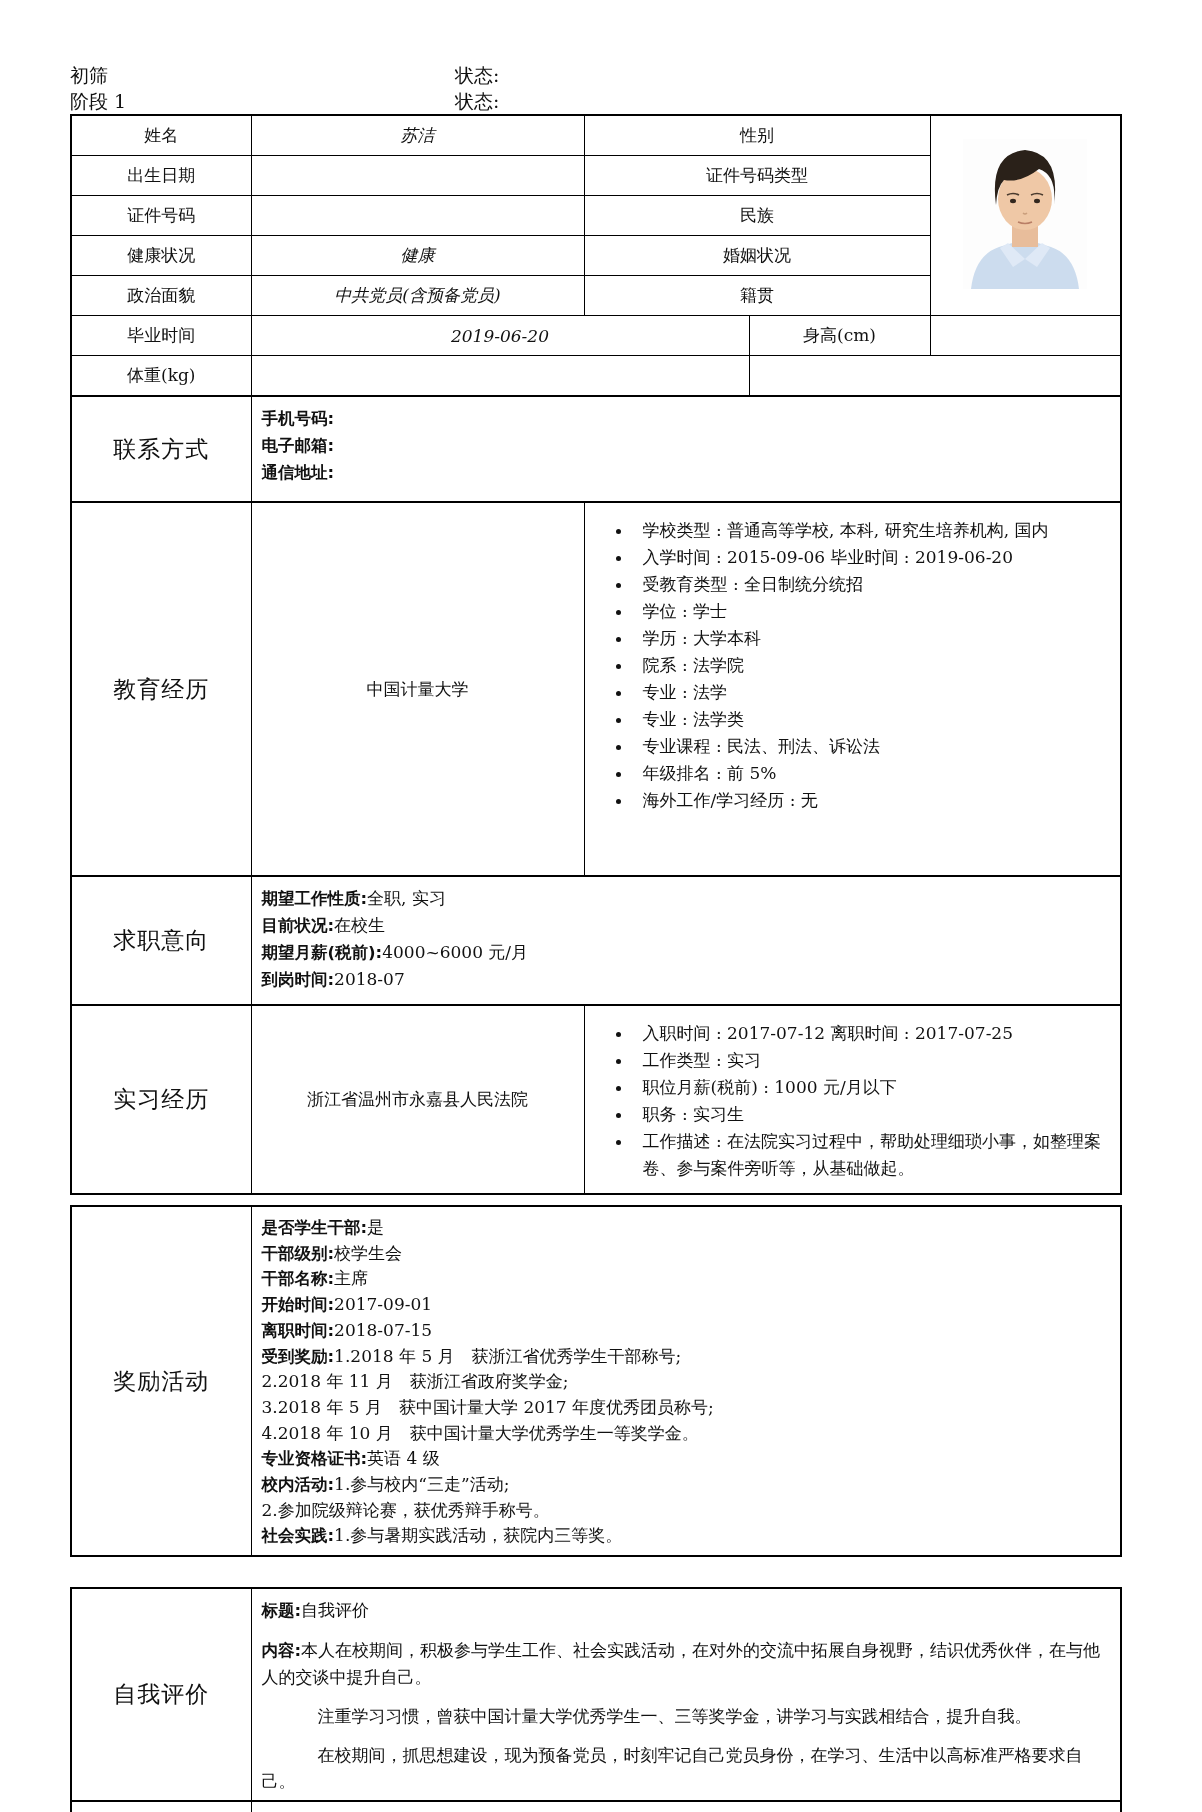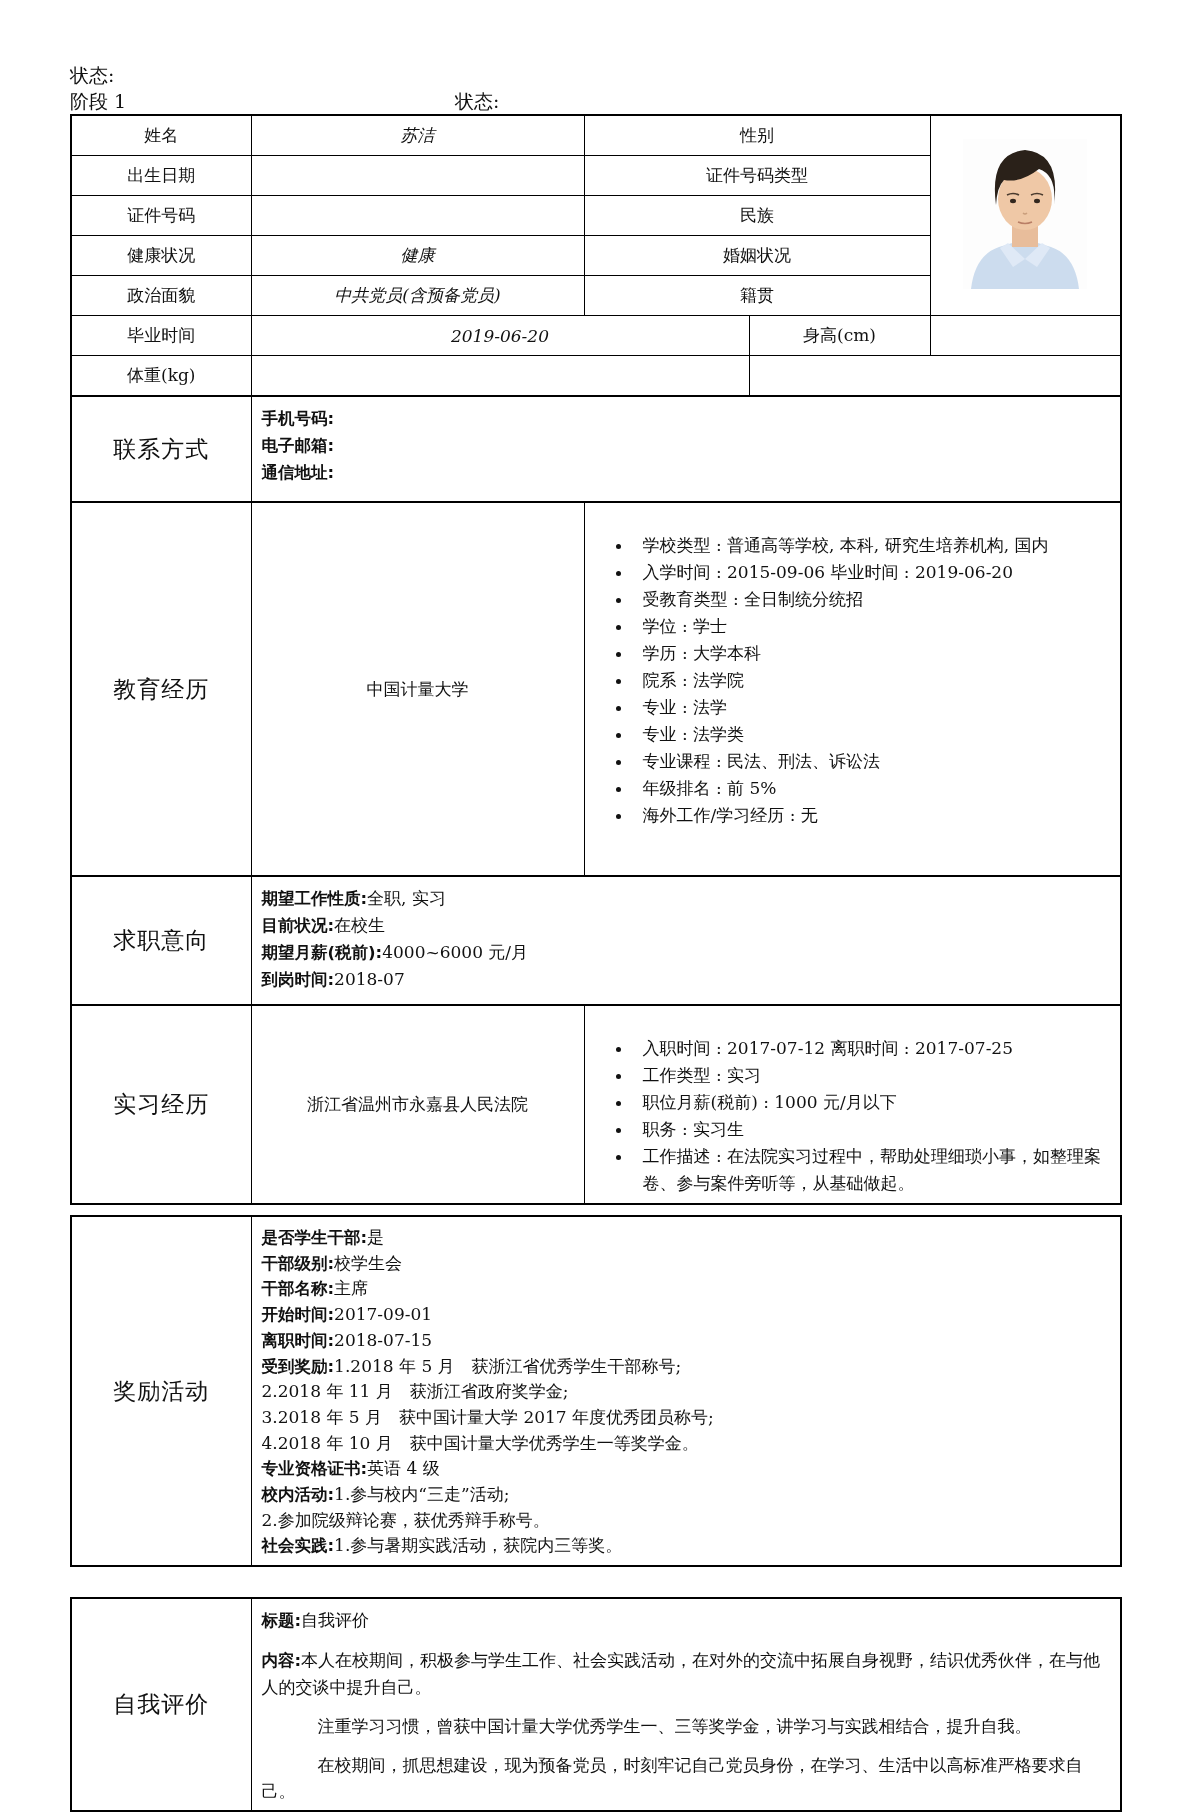--- a/index.html
+++ b/index.html
@@ -27,37 +27,38 @@
   .t1{margin-top:0;}
   tr.r-profile{height:31px;}
   tr.r-contact>td{height:88px;}
   tr.r-edu>td{height:356px;}
   tr.r-job>td{height:111px;}
   tr.r-intern>td{height:171px;}
   tr.r-award>td{height:332px;}
   tr.r-self>td{height:183px;}
   tr.r-skill>td{height:103px;}
   .photo-cell{text-align:center;vertical-align:middle;background:#fff;}
-  ul.blt{margin:17px 0 0 0;padding:4px 6px 0 38px;}
+  ul.blt{margin:2px 0 0 0;padding:4px 6px 0 38px;}
   ul.blt li{line-height:27px;padding-left:10px;font-size:17px;}
   .t-award{margin-top:10px;}
   .t-self{margin-top:30px;}
   .para{line-height:26px;margin-top:13px;}
   .para.ind{text-indent:56px;}
   .line{line-height:26px;}
   .skills .line,.awards .line{line-height:25.7px;}
 </style>
 </head>
 <body>
 
 <div class="page">
 
 
   <div class="screening">
     <div class="scr-line">
+      <span class="scr-stage">初筛</span>
       <span>状态:</span>
     </div>
     <div class="scr-line">
       <span class="scr-stage">阶段 1</span>
       <span>状态:</span>
     </div>
   </div>
 
   <table class="block t1">
     <colgroup>

